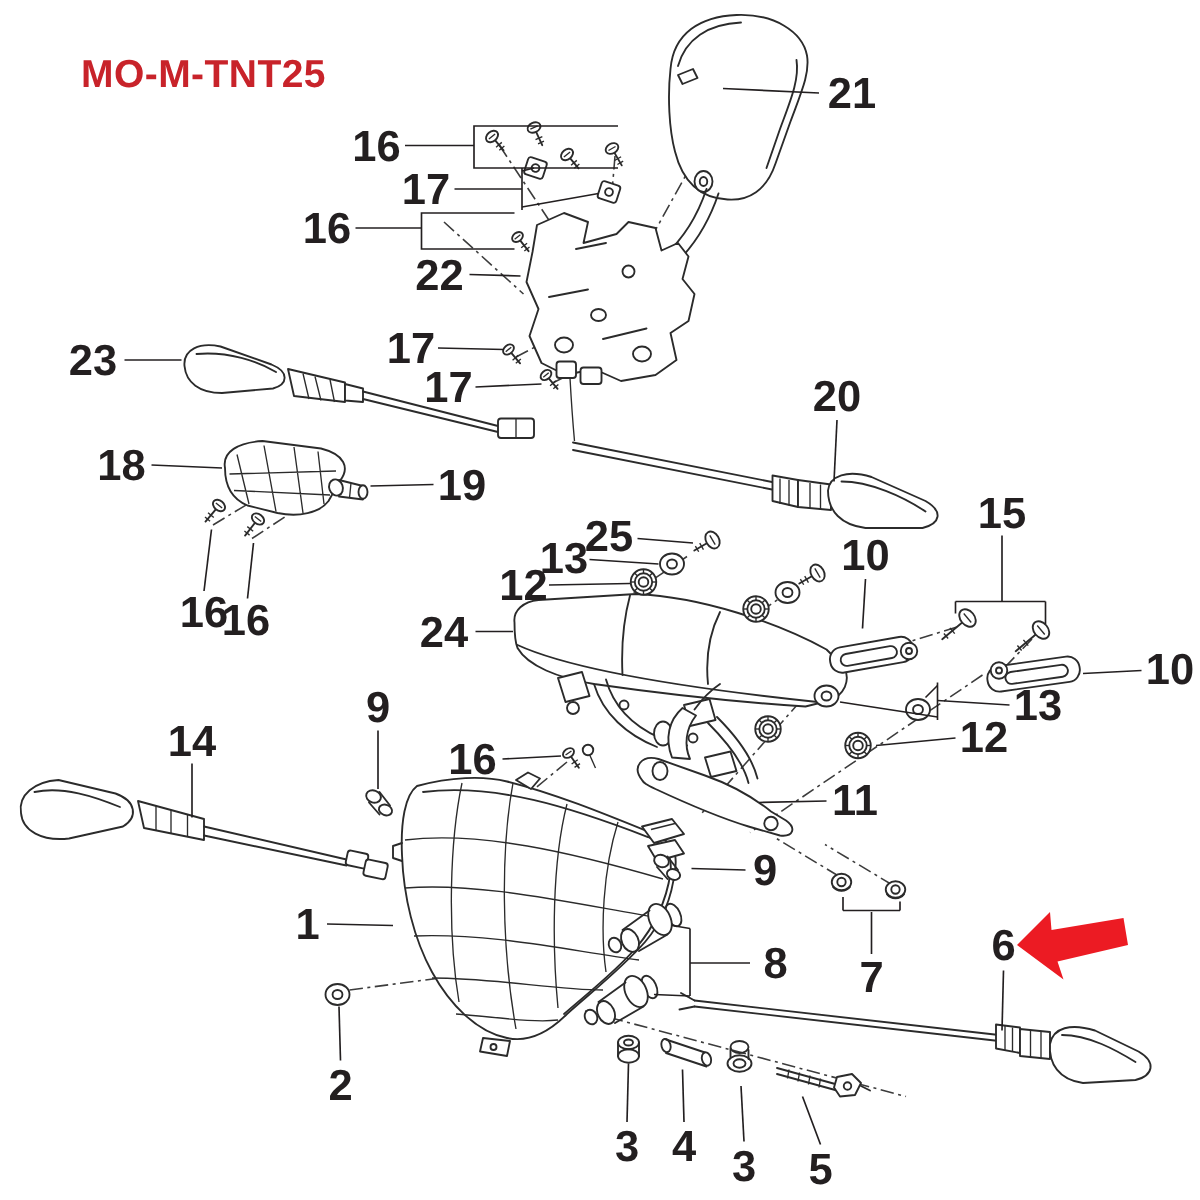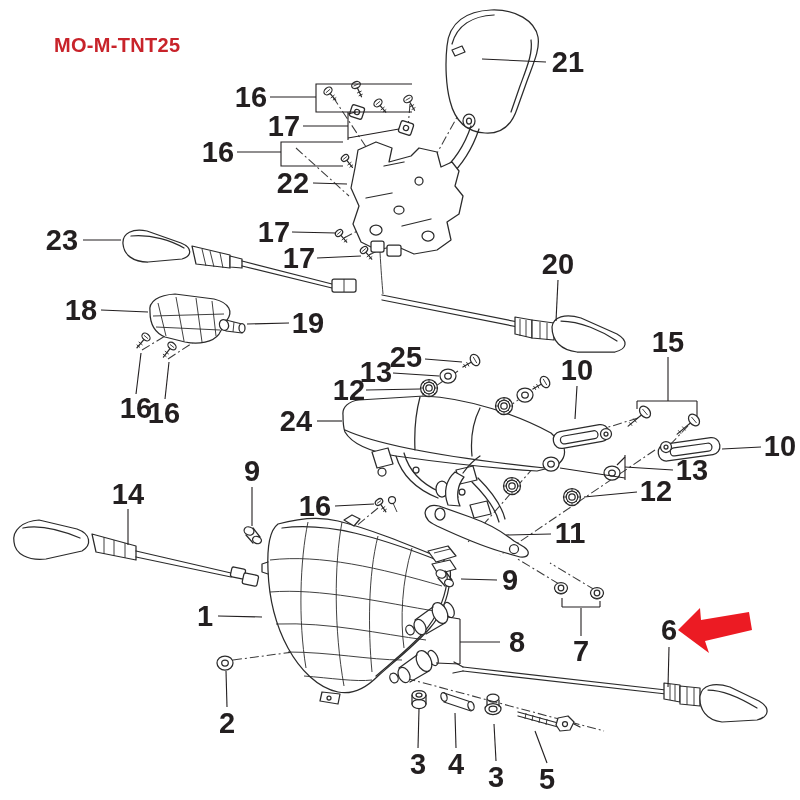--- a/index.html
+++ b/index.html
@@ -1,17 +1,17 @@
 <!DOCTYPE html>
 <html><head>
 <meta charset="utf-8">
 <style>
   html,body{margin:0;padding:0;background:#ffffff;}
   body{width:800px;height:800px;position:relative;font-family:"Liberation Sans",sans-serif;overflow:hidden;}
-  .title{position:absolute;left:54px;top:34px;font-size:20px;font-weight:700;letter-spacing:.3px;}
+  .title{position:absolute;left:54px;top:34px;font-size:26px;font-weight:700;letter-spacing:.3px;}
   svg{position:absolute;left:0;top:0;}
   .plabel{font-family:"Liberation Sans",sans-serif;font-weight:700;font-size:29px;fill:#231f20;}
   .lead{fill:none;stroke:#231f20;stroke-width:1.1;}
   .dash{fill:none;stroke:#3c3c3c;stroke-width:1.05;stroke-dasharray:9 3 2 3;}
   .pt{fill:none;stroke:#2b2b2b;stroke-width:1.25;stroke-linejoin:round;stroke-linecap:round;}
   .ptf{fill:#ffffff;stroke:#2b2b2b;stroke-width:1.25;stroke-linejoin:round;stroke-linecap:round;}
   .thin{fill:none;stroke:#2b2b2b;stroke-width:.9;}
 </style>
 </head>
 <body style="background: rgb(255, 255, 255);">

